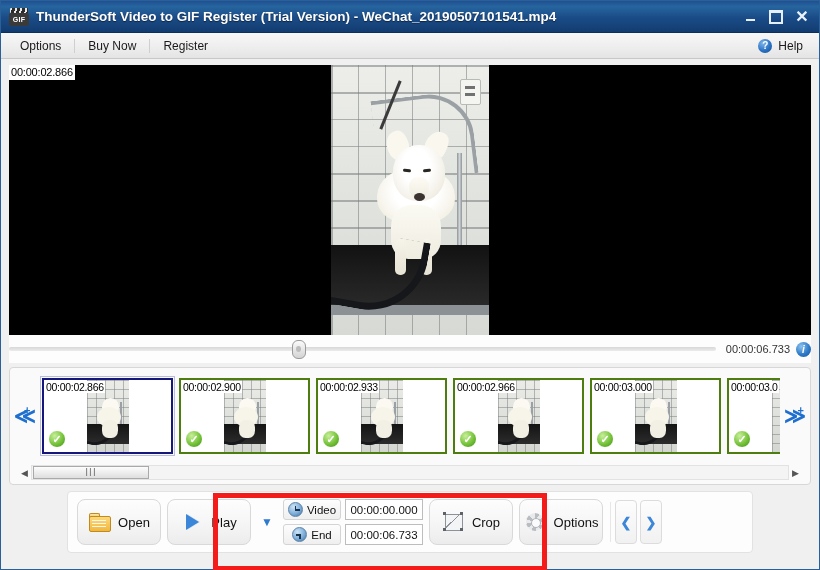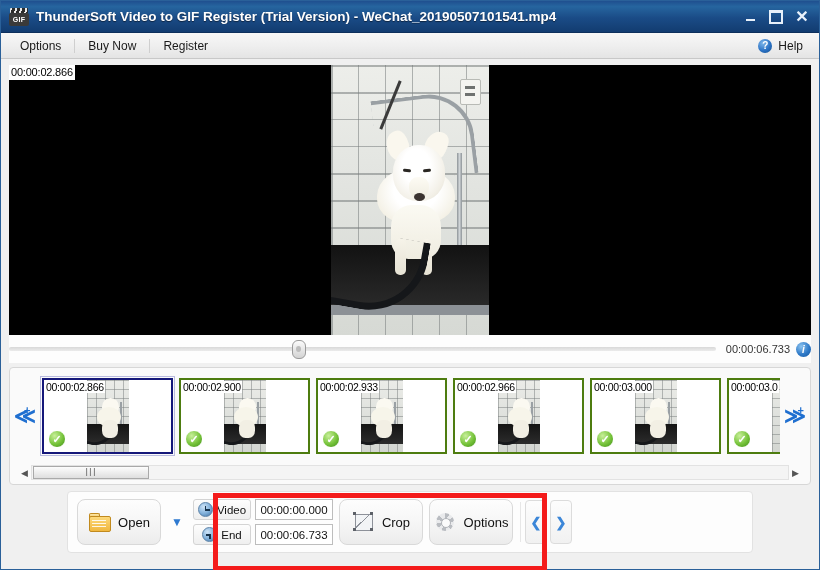--- a/index.html
+++ b/index.html
@@ -733,20 +733,24 @@
 
       <div class="tb-btn">
         <span class="ico ico-folder">
           <span class="tab"></span>
             <span class="back"></span>
             <span class="lines"></span>
         </span>
         <span class="lbl">Open</span>
       </div>
 
+      <div class="tb-btn">
+        <span class="ico ico-play"></span>
+        <span class="lbl">Play</span>
+      </div>
       <div class="dropdown-arrow">▼</div>
 
       <div class="startend-col">
         <div class="se-row">
           <div class="se-btn">
             <span class="ico-clock">
               <span class="hand-a"></span>
                 <span class="hand-b"></span>
             </span>
             <span>Video</span>

